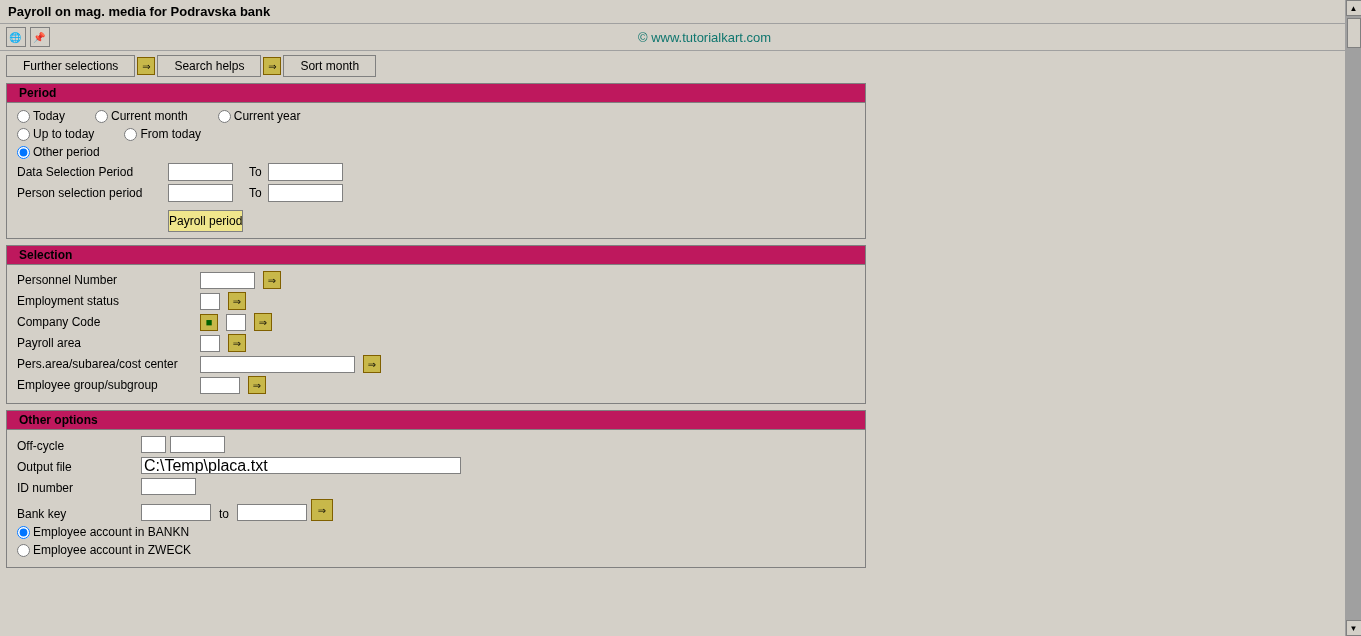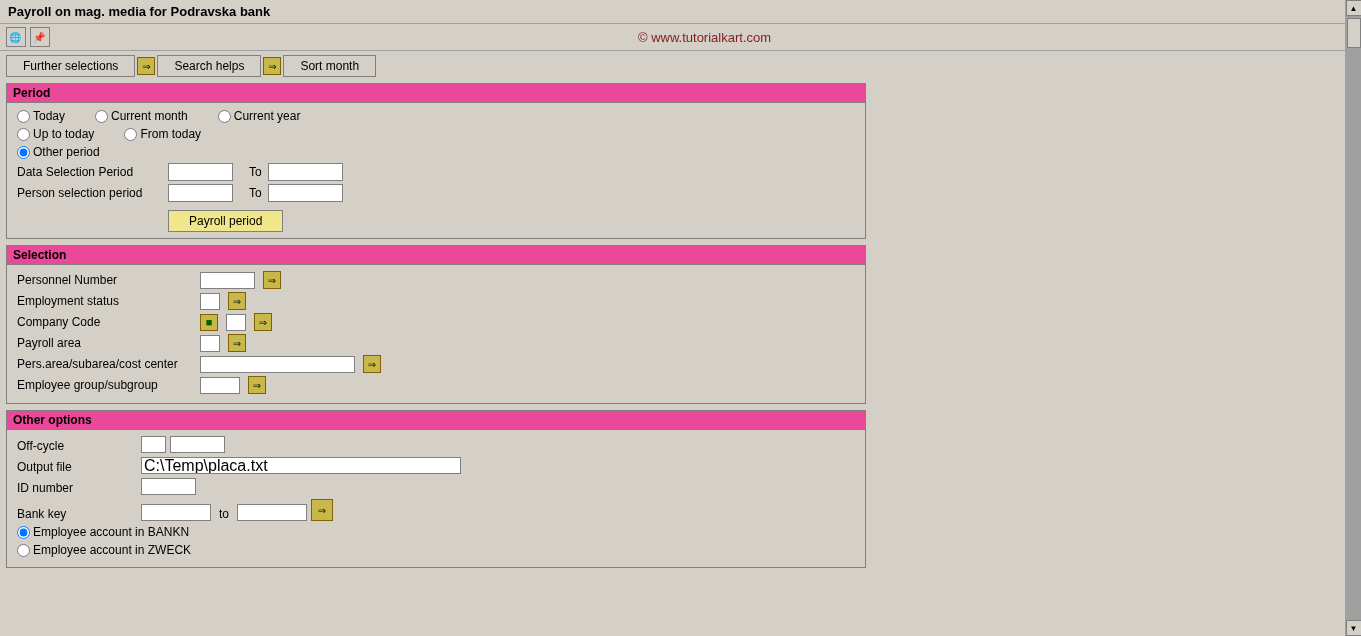--- a/index.html
+++ b/index.html
@@ -86,23 +86,23 @@
       max-width: 860px;
     }
 
     
     .section-group {
       border: 1px solid #808080;
       background: #d4d0c8;
       margin-bottom: 6px;
     }
     .section-header {
-      background: #ec4899;
+      background: #be185d;
       border-bottom: 1px solid #808080;
-      padding: 2px 6px;
+      padding: 2px 12px;
       font-weight: bold;
       font-size: 12px;
     }
     .section-body {
       padding: 6px 10px;
     }
 
     
     .period-row {
       display: flex;
@@ -147,21 +147,21 @@
       padding: 0 2px;
     }
     .to-label {
       font-size: 12px;
       margin-left: 10px;
     }
 
     .payroll-period-btn {
       background: #f0e68c;
       border: 1px solid #808080;
-      padding: 2px 20px;
+      padding: 2px 0;
       font-size: 12px;
       cursor: pointer;
       margin-top: 4px;
       height: 22px;
     }
 
     
     .sel-field-row {
       display: flex;
       align-items: center;
@@ -271,21 +271,21 @@
 </head>
 <body>
 
 <div class="title-bar">
   <span>Payroll on mag. media for Podravska bank</span>
 </div>
 
 <div class="toolbar">
   <div class="toolbar-icon">🌐</div>
   <div class="toolbar-icon">📌</div>
-  <div class="watermark-text" style="flex:1; text-align:center; color:#7f1d1d; font-size:13px;">© www.tutorialkart.com</div>
+  <div class="watermark-text" style="flex:1; text-align:center; color:#0f766e; font-size:13px;">© www.tutorialkart.com</div>
 </div>
 
 <div class="tab-row">
   <button class="tab-btn">
     <span>Further selections</span>
   </button>
   <div class="arrow-btn">⇒</div>
   <button class="tab-btn">
     <span>Search helps</span>
   </button>

